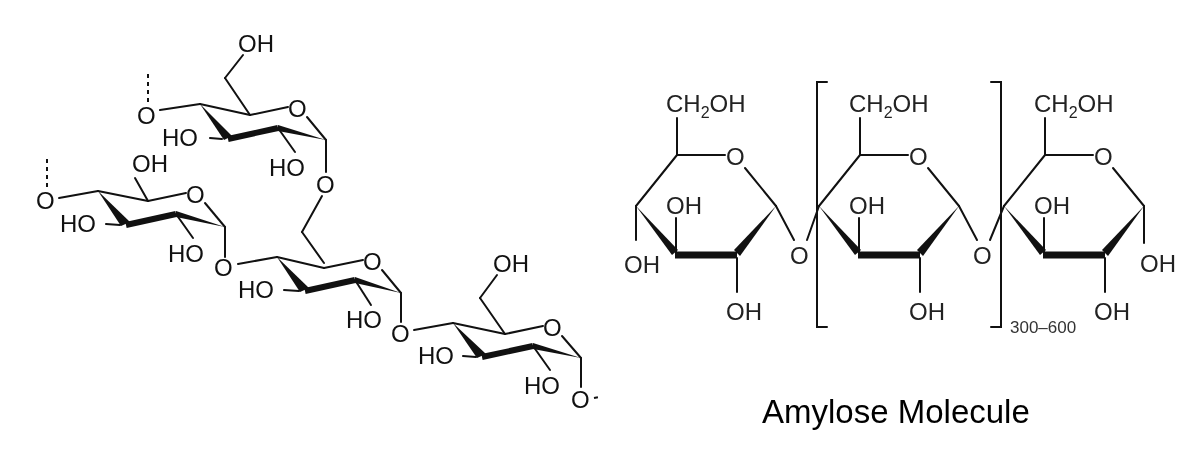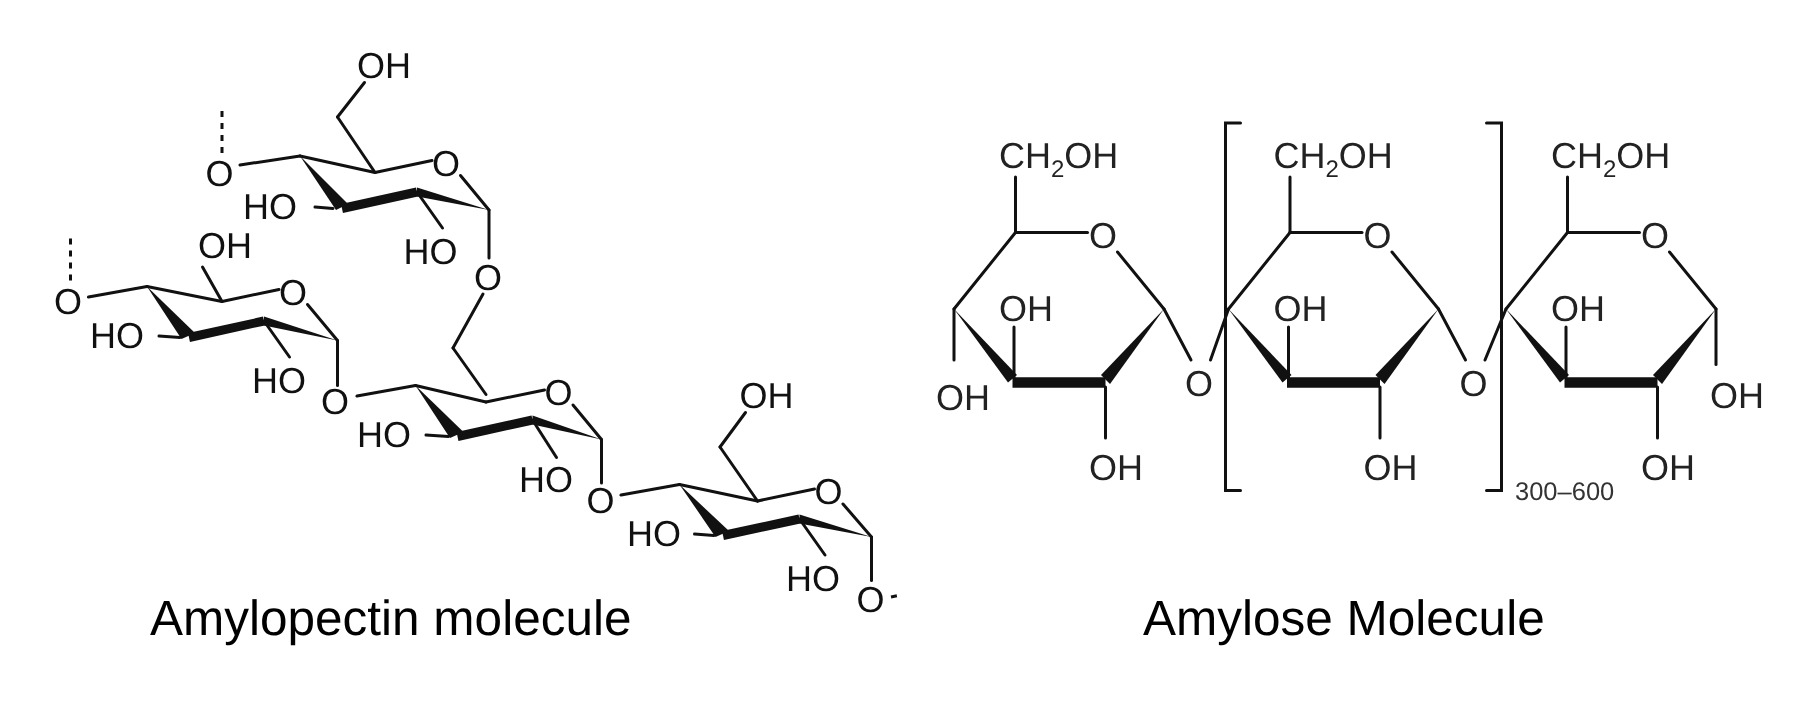--- a/index.html
+++ b/index.html
@@ -127,21 +127,20 @@
       <text class="atom" x="418" y="364">HO</text>
 
       <line class="bond" x1="533" y1="346" x2="550" y2="370"></line>
       <text class="atom" x="524" y="394">HO</text>
 
       <line class="bond" x1="581" y1="358" x2="581" y2="387"></line>
       <text class="atom" x="571" y="408">O</text>
       <line class="dash" x1="594" y1="398" x2="633" y2="390"></line>
     </g>
   </svg>
-  <div class="caption" id="caption-amylopectin">Amylopectin molecule</div>
 </div>
 
 <div class="panel" id="amylose-panel">
   <svg width="600" height="475" viewBox="0 0 600 475">
     <defs>
       <g id="amylose-ring">
 
         <line class="bond" x1="77" y1="118" x2="77" y2="155"></line>
 
         <line class="bond" x1="77" y1="155" x2="125" y2="155"></line>

